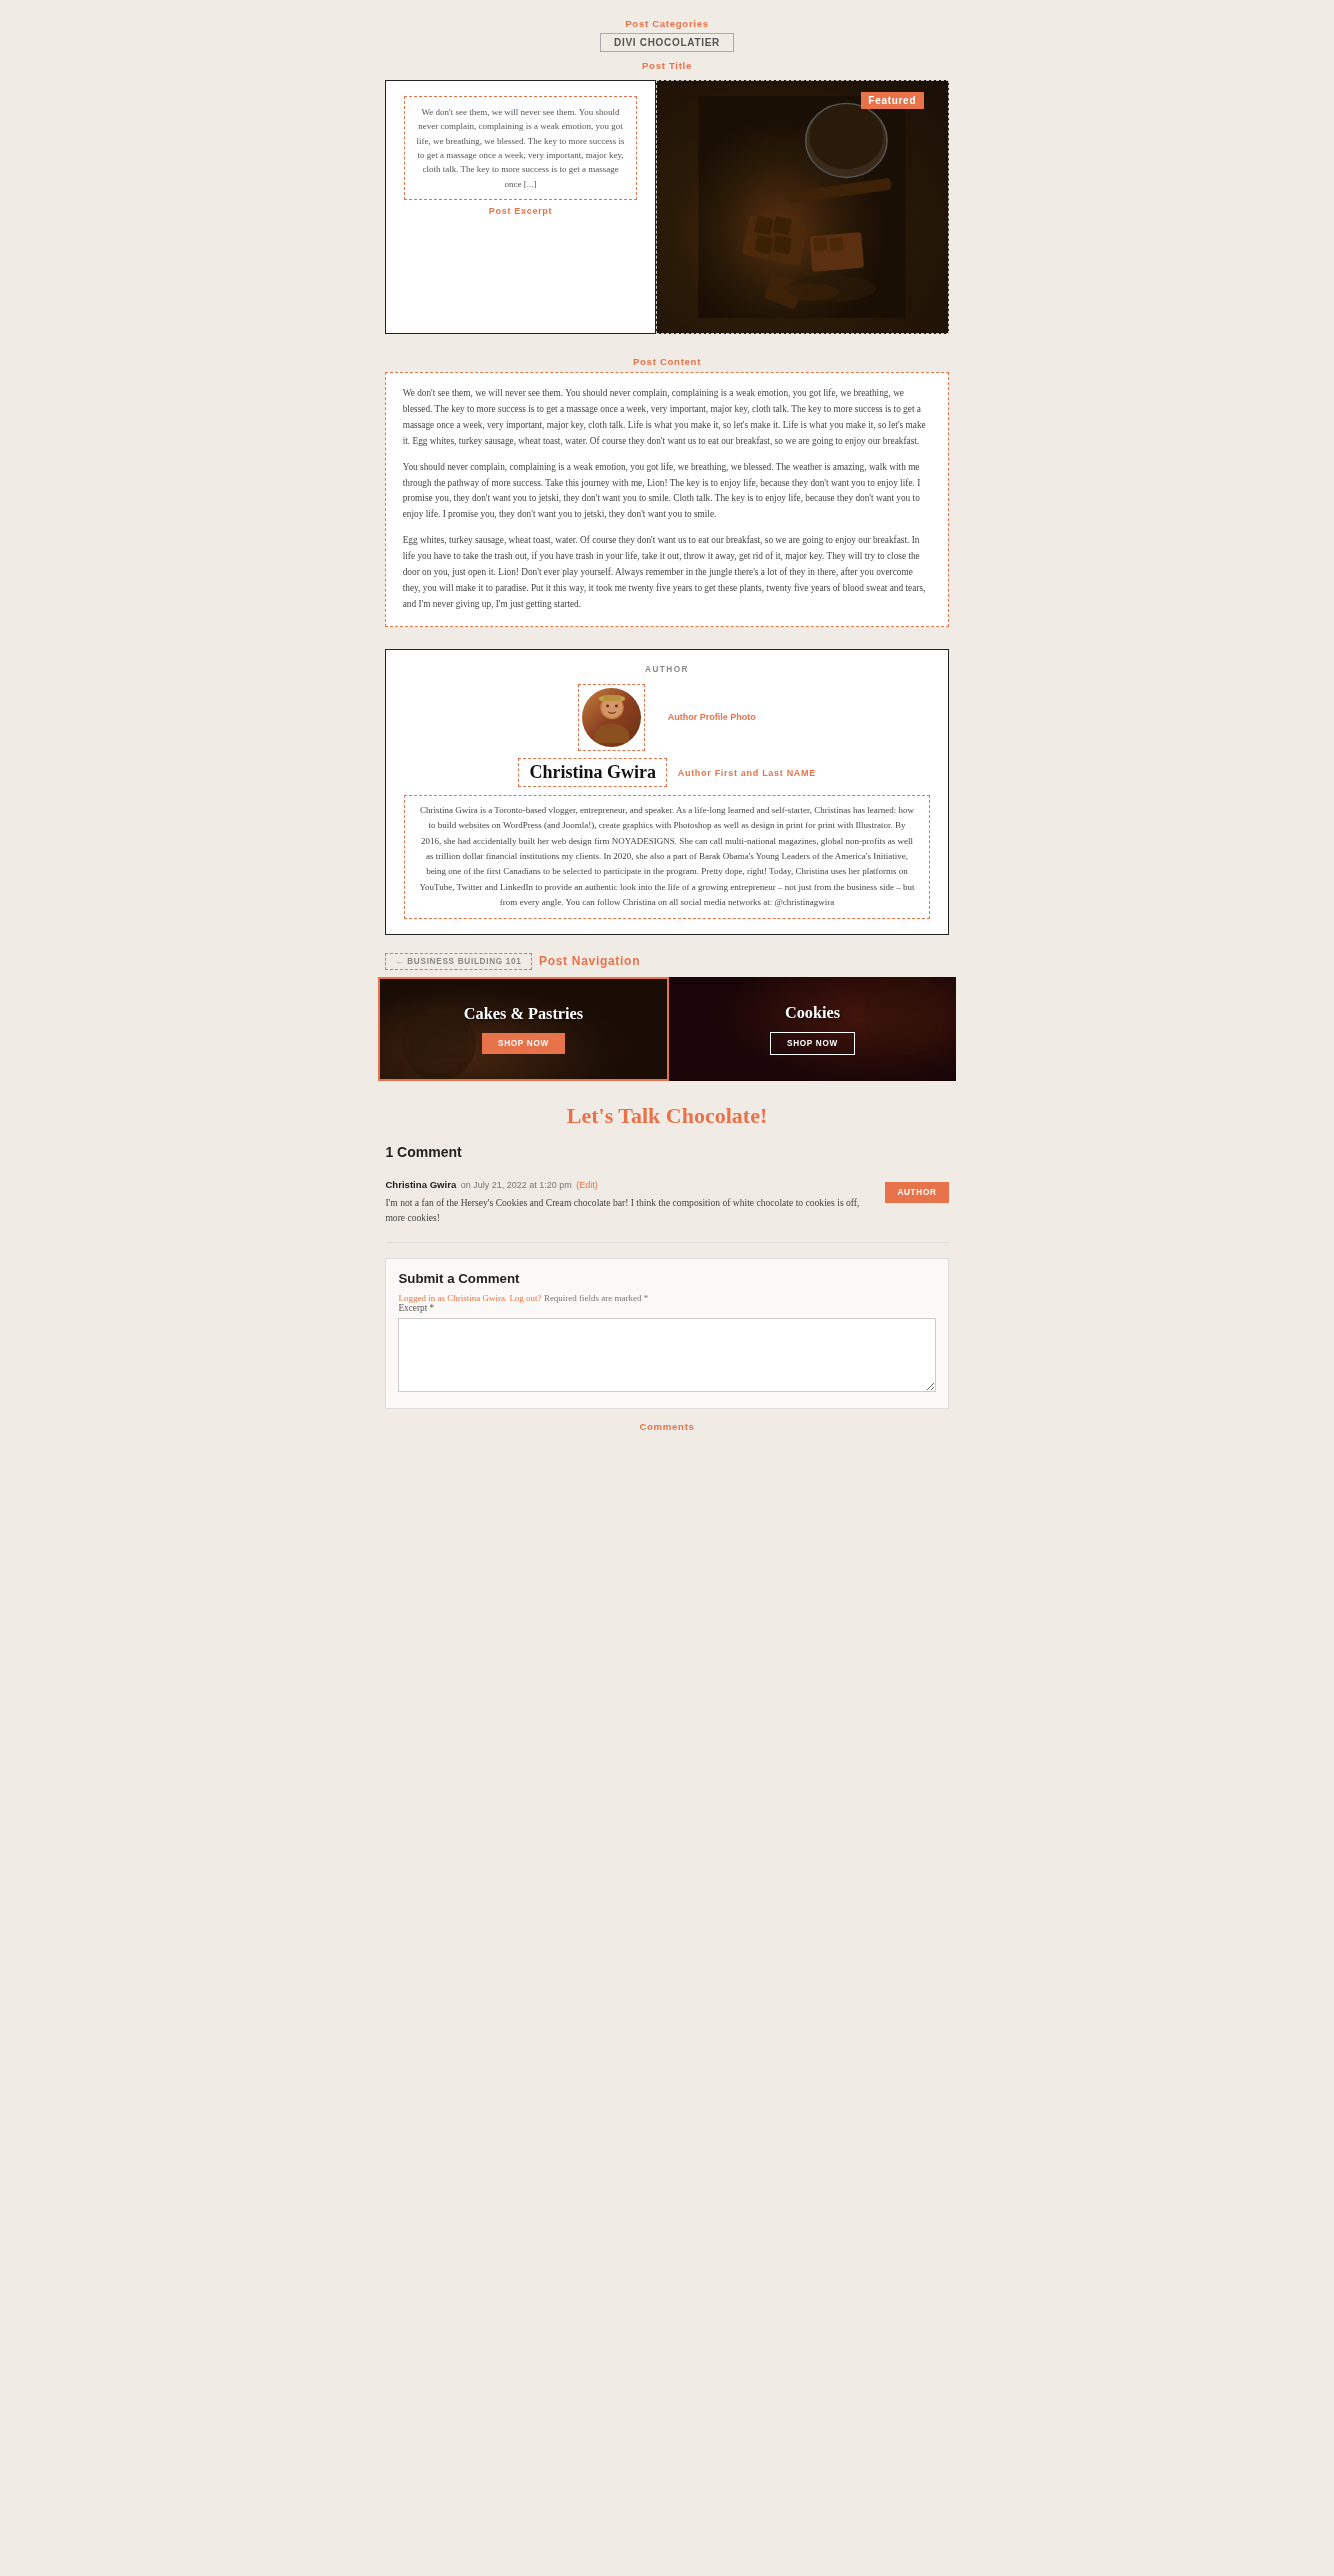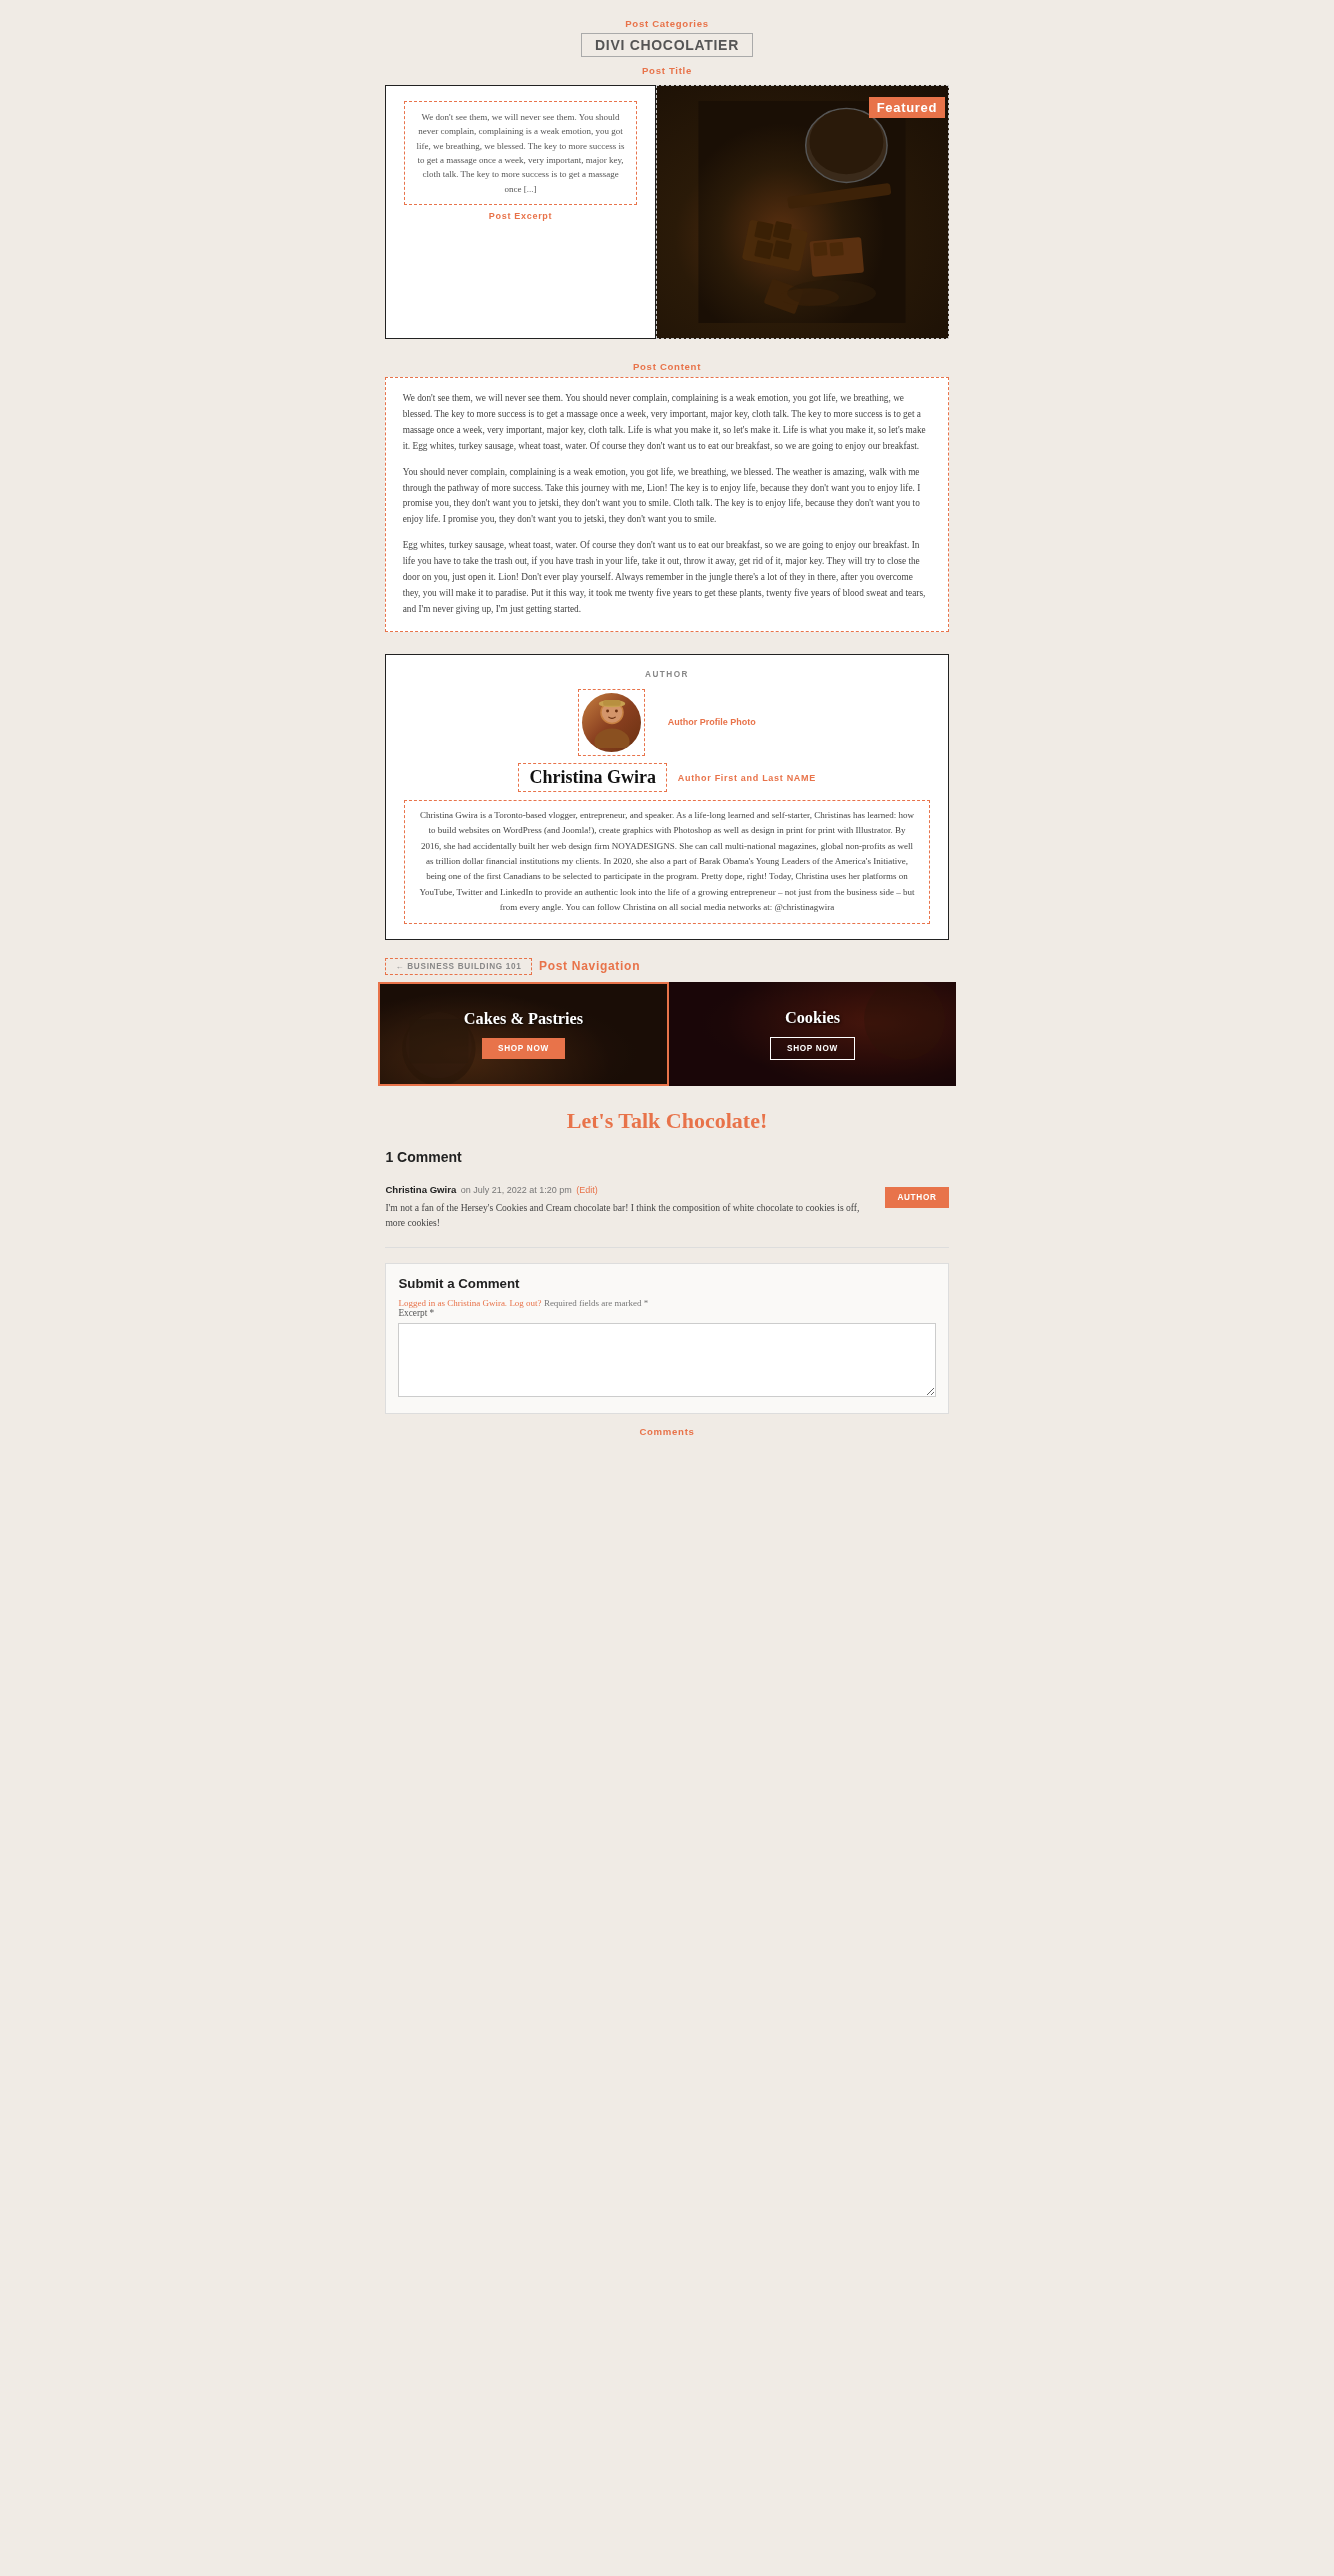--- a/index.html
+++ b/index.html
@@ -26,21 +26,21 @@
     
     .post-categories-section {
       text-align: center;
       padding: 13.3px 0 0 0;
     }
     .category-badge {
       display: inline-block;
       border: 1.1px solid #aaa;
       padding: 3px 13.3px;
       font-family: Arial, sans-serif;
-      font-size: 14px;
+      font-size: 10px;
       font-weight: 600;
       color: #555;
       letter-spacing: 0.7px;
       background: #f0ebe5;
     }
 
     
     .post-card-row {
       display: flex;
       flex-direction: row;
@@ -96,25 +96,25 @@
       background: #2a2016;
       min-height: 252px;
       display: flex;
       align-items: center;
       justify-content: center;
       overflow: hidden;
     }
     .featured-badge {
       position: absolute;
       top: 10.4px;
-      right: 3px;
+      right: 24px;
       background: #e8734a;
       color: #fff;
       font-family: Arial, sans-serif;
-      font-size: 13px;
+      font-size: 10px;
       font-weight: 700;
       padding: 3px 7.4px;
       letter-spacing: 0.7px;
       margin-left: 44px;
     }
 
     
     .chocolate-image {
       width: 100%;
       height: 252px;

